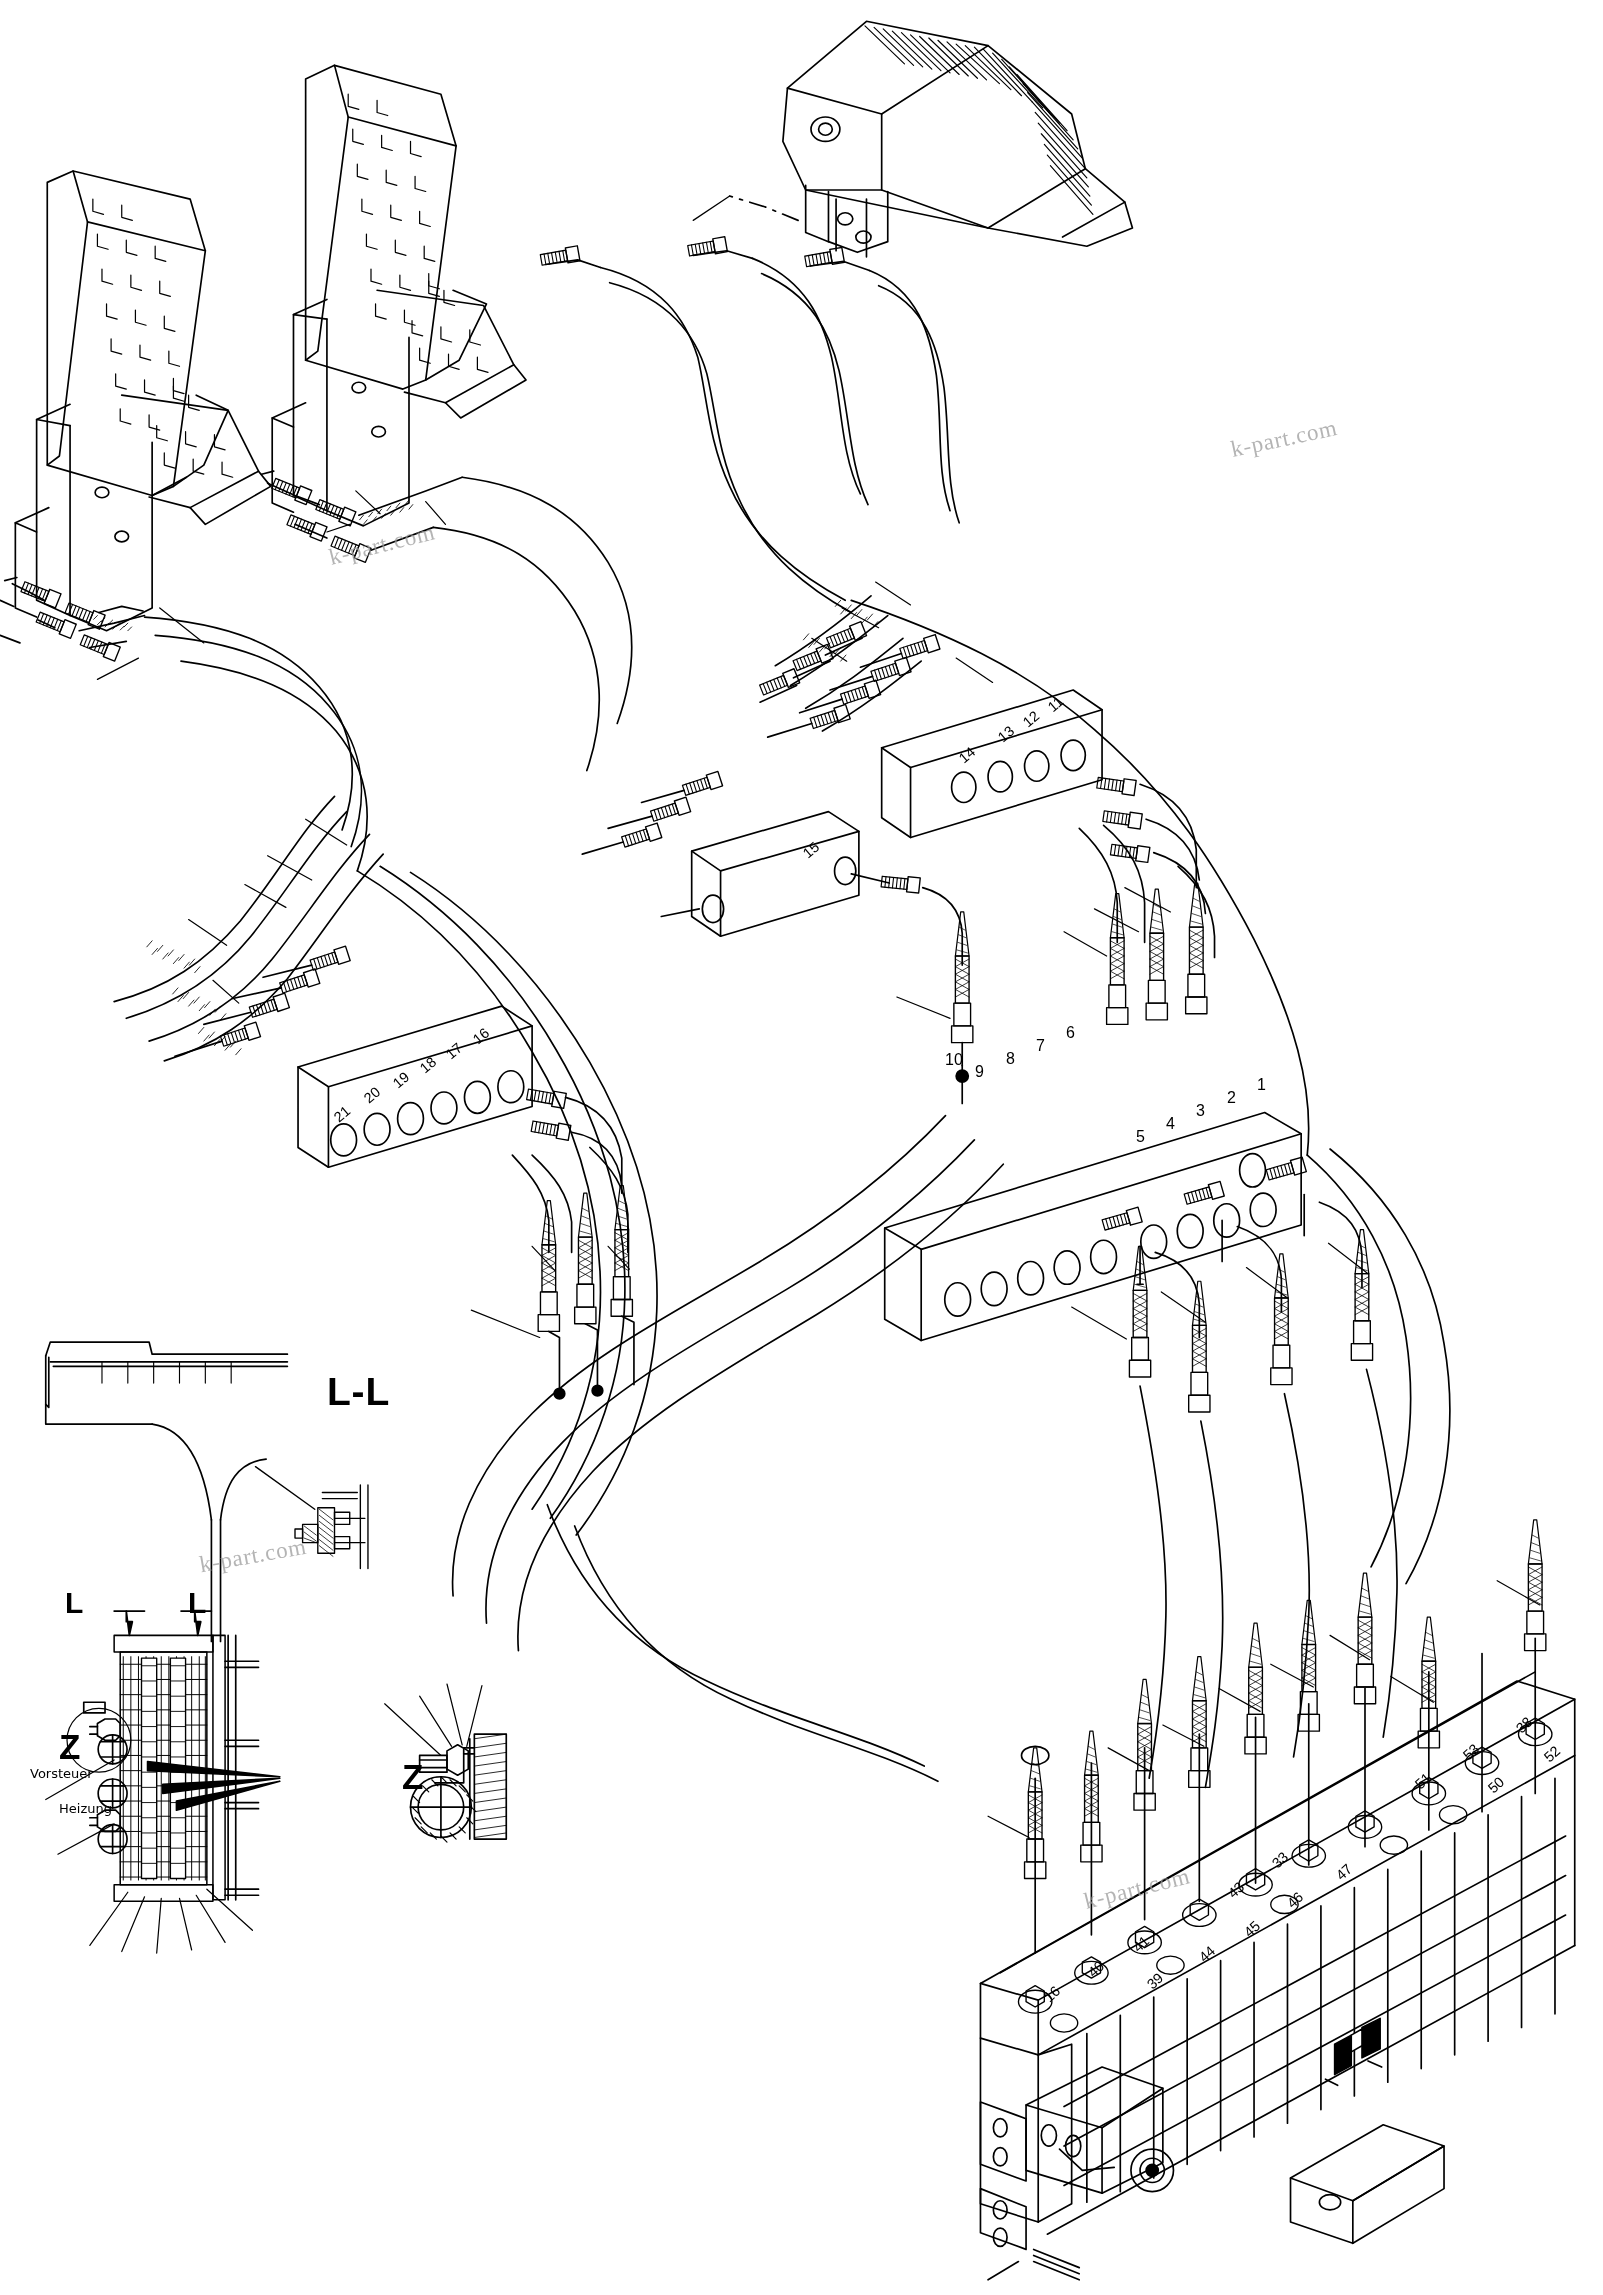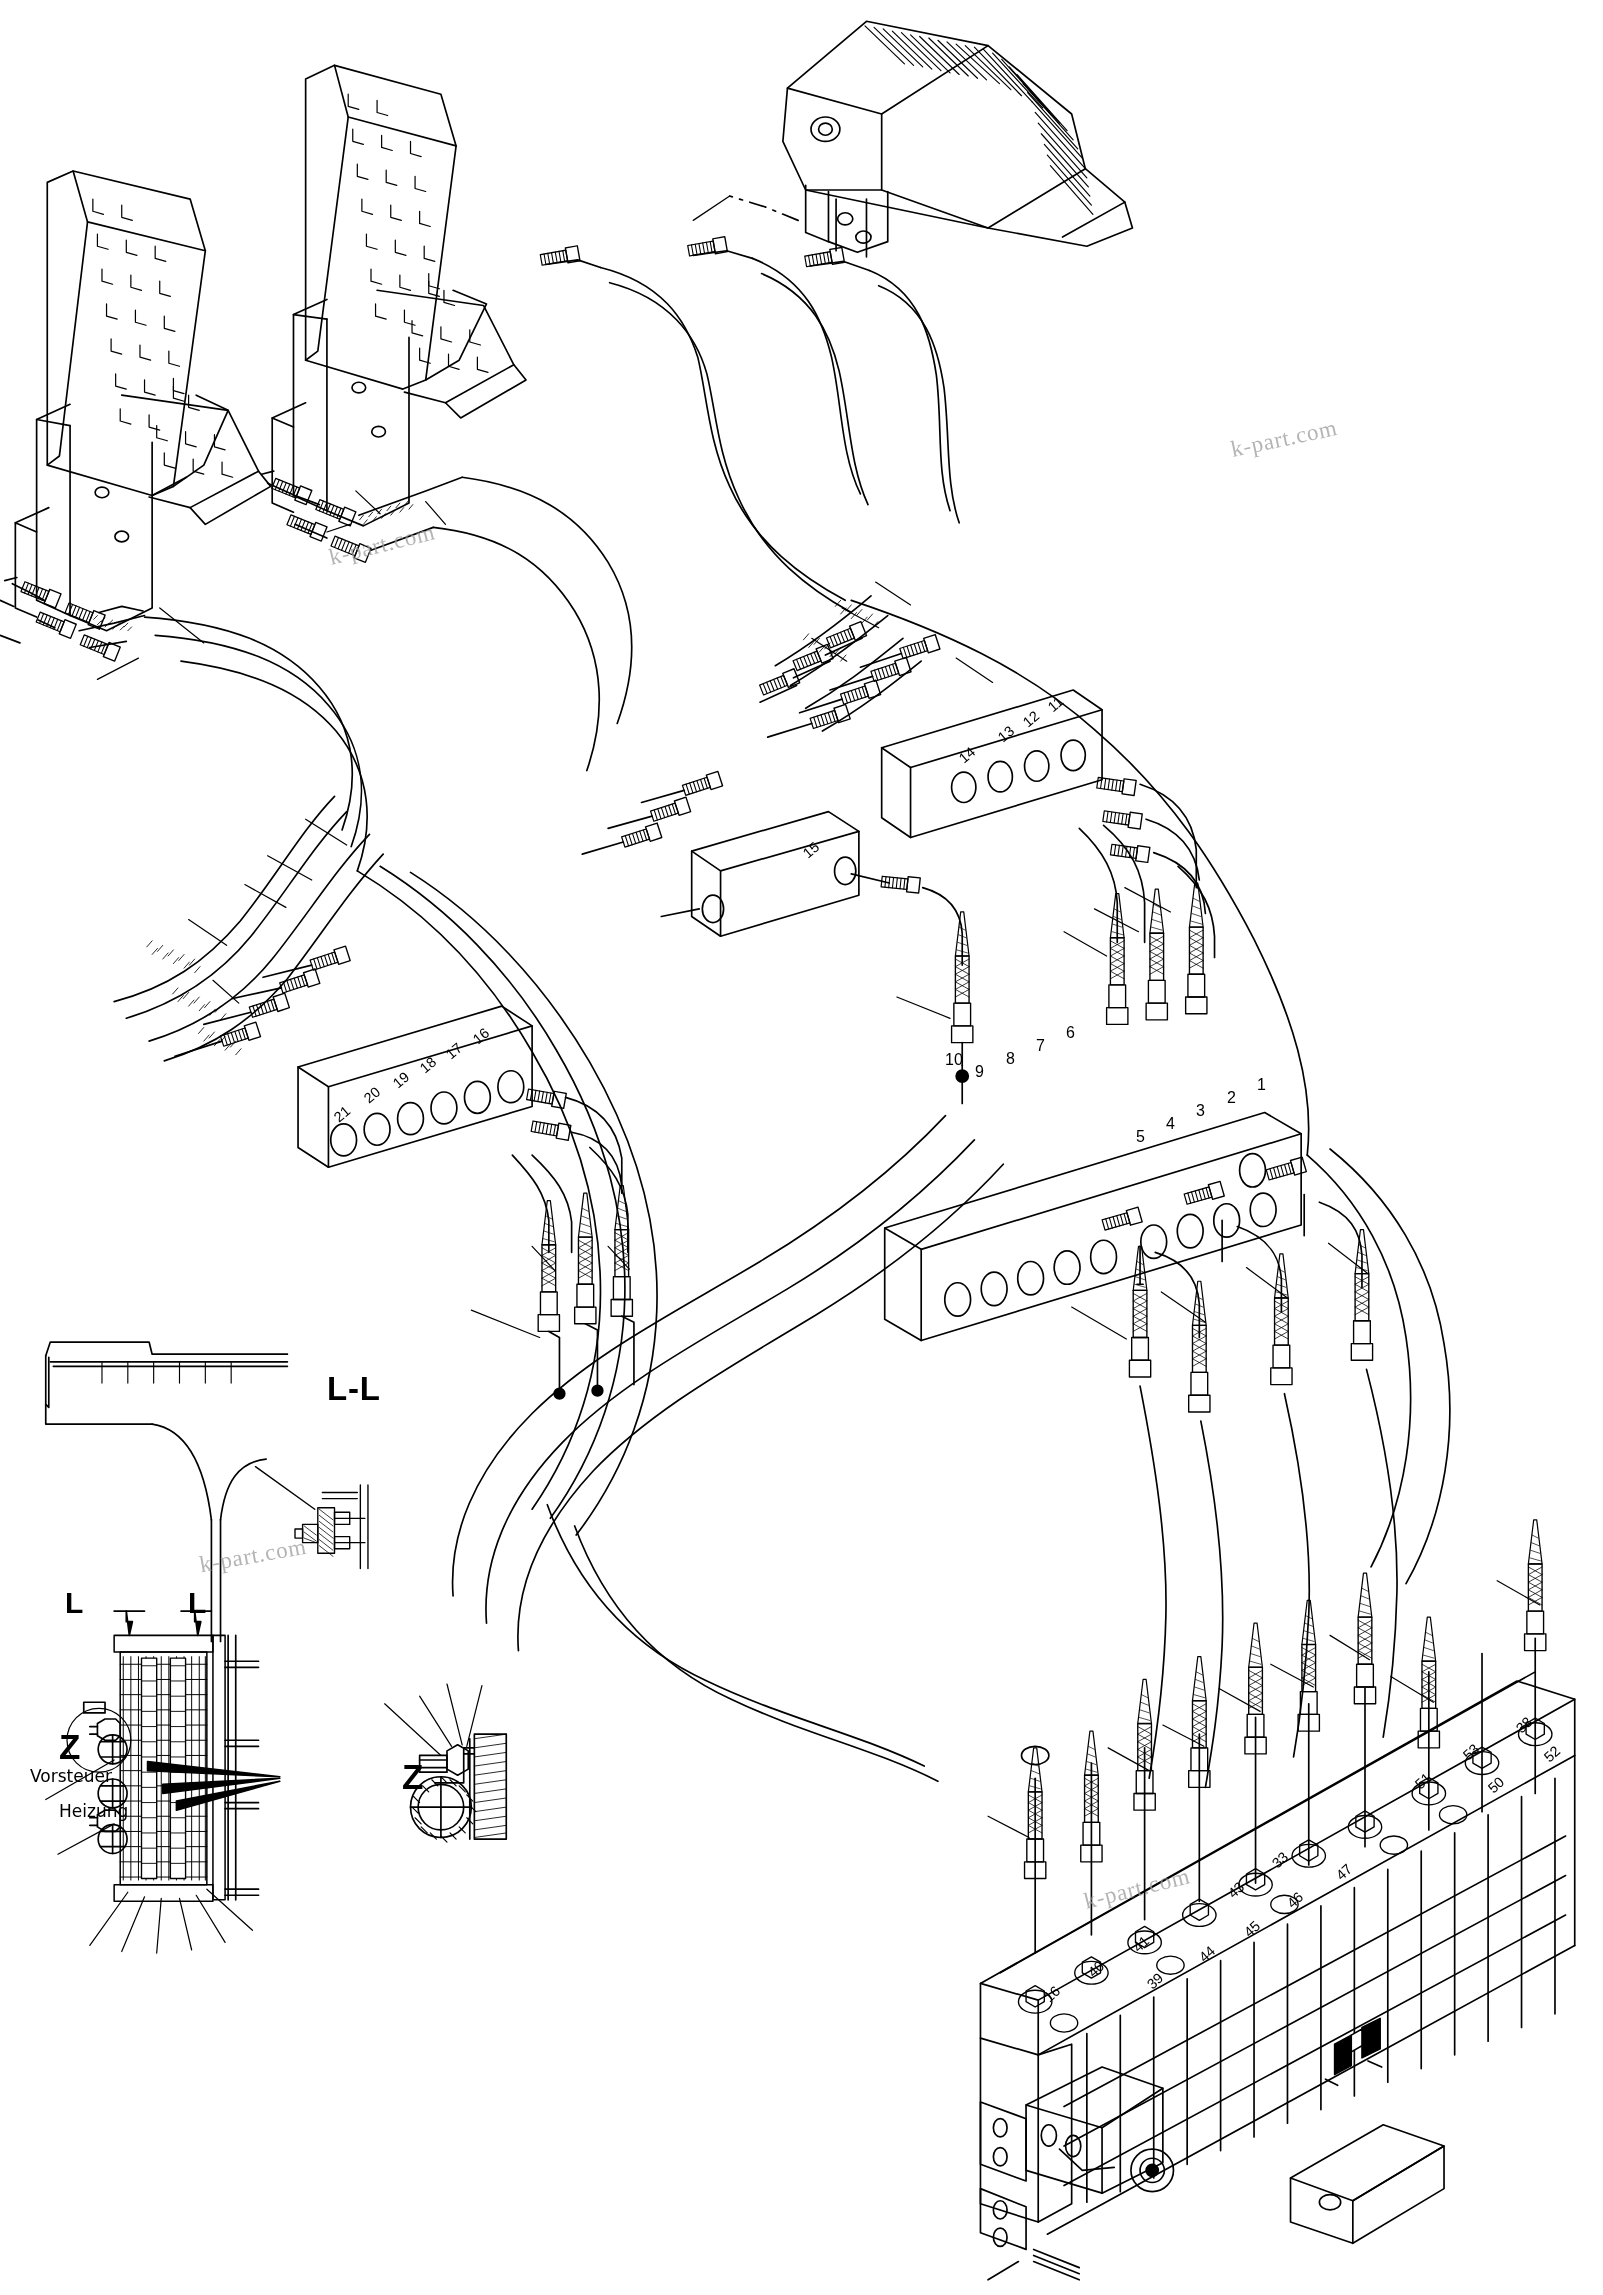--- a/index.html
+++ b/index.html
@@ -14,24 +14,24 @@
   #sheet svg{position:absolute;left:0;top:0;width:1603px;height:2295px;}
   .lbl{
     position:absolute;
     font-family:"Liberation Sans", sans-serif;
     color:#000;
     white-space:nowrap;
     user-select:none;
   }
   .partnum{font-size:14.4px;}
   .bignum{font-size:16px;}
-  .section-label{font-size:33px;font-weight:bold;letter-spacing:0.8px;}
+  .section-label{font-size:39px;font-weight:bold;letter-spacing:0.8px;}
   .zmark{font-size:35px;font-weight:bold;}
   .lmark{font-size:30px;font-weight:bold;}
-  .german{font-size:17px;font-family:"DejaVu Sans", sans-serif;}
+  .german{font-size:13px;font-family:"DejaVu Sans", sans-serif;}
   .wm{
     position:absolute;
     font-size:23px;
     color:#9b9b9b;
     opacity:.75;
     font-family:"Liberation Serif", serif;
     letter-spacing:0.8px;
     user-select:none;
   }
 </style>

